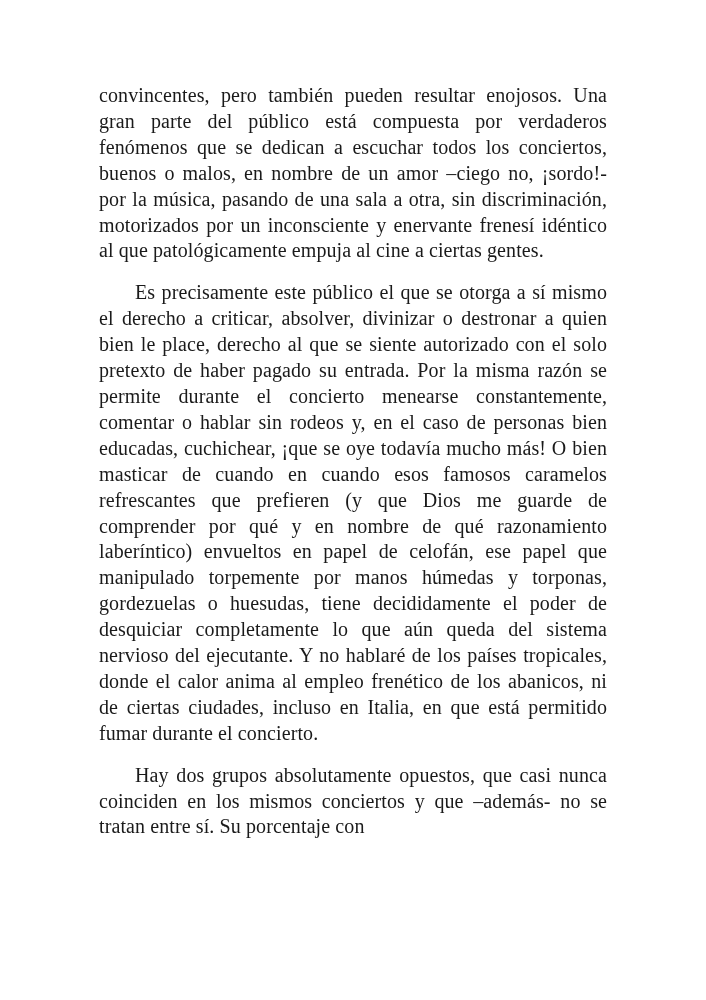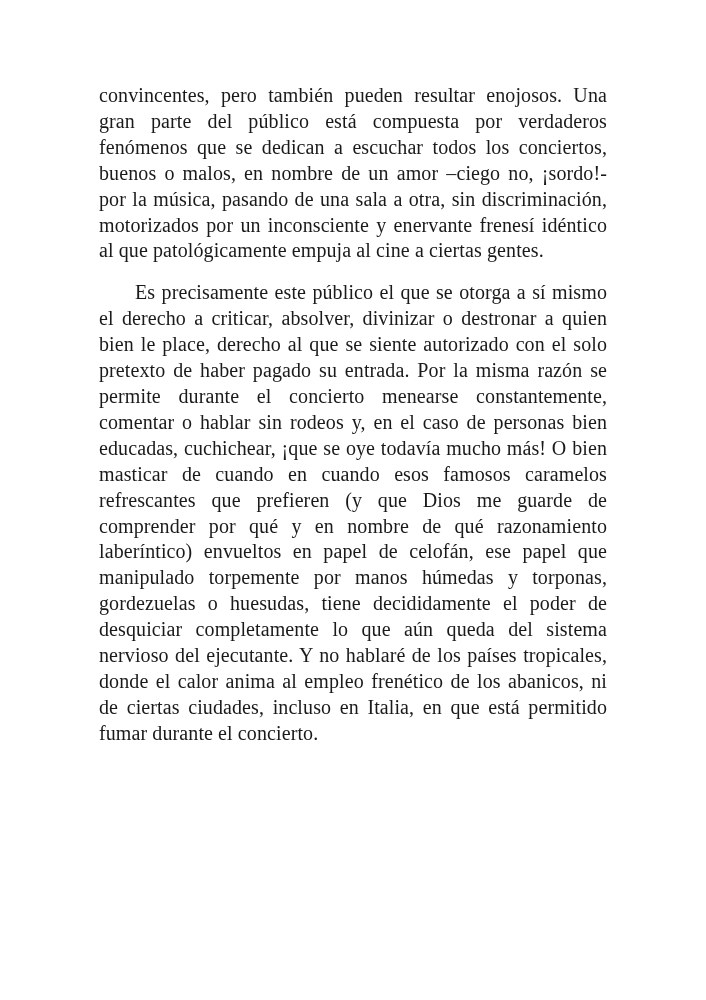--- a/index.html
+++ b/index.html
@@ -43,15 +43,16 @@
     text-align: center;
   }
 </style>
 </head>
 <body>
 
 <div class="page">
   <div class="text-block">
     <p class="no-indent">convincentes, pero también pueden resultar enojosos. Una gran parte del público está compuesta por verdaderos fenómenos que se dedican a escuchar todos los conciertos, buenos o malos, en nombre de un amor –ciego no, ¡sordo!- por la música, pasando de una sala a otra, sin discriminación, motorizados por un inconsciente y enervante frenesí idéntico al que patológicamente empuja al cine a ciertas gentes.</p>
     <p>Es precisamente este público el que se otorga a sí mismo el derecho a criticar, absolver, divinizar o destronar a quien bien le place, derecho al que se siente autorizado con el solo pretexto de haber pagado su entrada. Por la misma razón se permite durante el concierto menearse constantemente, comentar o hablar sin rodeos y, en el caso de personas bien educadas, cuchichear, ¡que se oye todavía mucho más! O bien masticar de cuando en cuando esos famosos caramelos refrescantes que prefieren (y que Dios me guarde de comprender por qué y en nombre de qué razonamiento laberíntico) envueltos en papel de celofán, ese papel que manipulado torpemente por manos húmedas y torponas, gordezuelas o huesudas, tiene decididamente el poder de desquiciar completamente lo que aún queda del sistema nervioso del ejecutante. Y no hablaré de los países tropicales, donde el calor anima al empleo frenético de los abanicos, ni de ciertas ciudades, incluso en Italia, en que está permitido fumar durante el concierto.</p>
+    <p>Hay dos grupos absolutamente opuestos, que casi nunca coinciden en los mismos conciertos y que –además- no se tratan entre sí. Su porcentaje con</p>
   </div>
   <div class="page-number">28</div>
 </div>
 
 </body></html>

